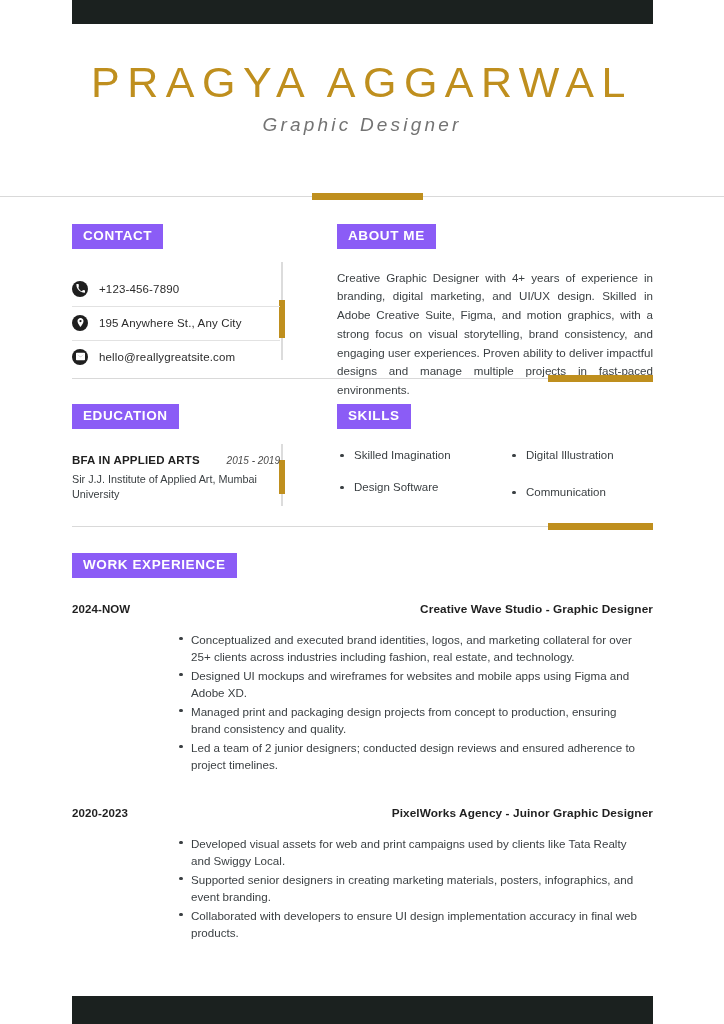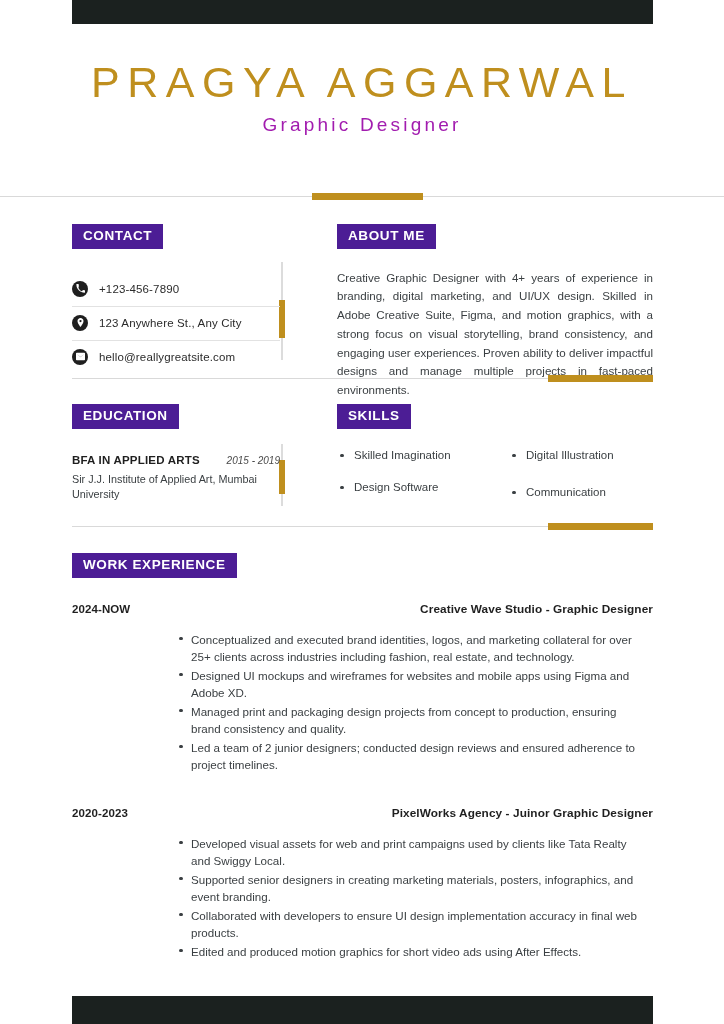--- a/index.html
+++ b/index.html
@@ -40,22 +40,23 @@
     letter-spacing: 7.5px;
     font-weight: 400;
     color: #bf8f1e;
     line-height: 1.12;
     white-space: nowrap;
   }
   .role {
     margin-top: 8px;
     font-size: 19px;
     letter-spacing: 3.2px;
-    color: #a21caf;
+    color: #737373;
     font-weight: 400;
+    font-style: italic;
   }
 
   
   .divider {
     position: absolute;
     height: 1px;
     background: #d9d9d9;
   }
   .divider.full { left: 0; width: 724px; }
   .divider.inset { left: 72px; width: 581px; }
@@ -64,21 +65,21 @@
     top: -3px;
     height: 7px;
     background: #bf8f1e;
   }
   .divider .gold.center { left: 312px; width: 111px; }
   .divider .gold.right  { right: 0; width: 105px; }
 
   
   .badge {
     display: inline-block;
-    background: #4c1d95;
+    background: #8b5cf6;
     color: #ffffff;
     font-size: 13.5px;
     font-weight: 700;
     letter-spacing: 0.6px;
     padding: 5px 11px 6px 11px;
     line-height: 1;
   }
 
   
   .col-left  { position: absolute; left: 72px; width: 208px; }
@@ -259,21 +260,21 @@
       </span>
       <span class="contact-text">+123-456-7890</span>
     </div>
 
     <div class="contact-row">
       <span class="cicon">
         <svg width="9" height="9" viewBox="0 0 24 24" fill="#ffffff">
             <path d="M12 0C7.6 0 4 3.6 4 8c0 6 8 16 8 16s8-10 8-16c0-4.4-3.6-8-8-8zm0 11a3 3 0 110-6 3 3 0 010 6z"></path>
           </svg>
       </span>
-      <span class="contact-text">123 Anywhere St., Any City</span>
+      <span class="contact-text">195 Anywhere St., Any City</span>
     </div>
 
     <div class="contact-row">
       <span class="cicon">
         <svg width="9" height="9" viewBox="0 0 24 20" fill="#ffffff">
             <path d="M2 0h20a2 2 0 012 2v16a2 2 0 01-2 2H2a2 2 0 01-2-2V2a2 2 0 012-2zm10 11L2.2 3.2v.3L12 11.8 21.8 3.5v-.3L12 11z"></path>
             <path d="M1 4.6V17h22V4.6L12 13.3 1 4.6z"></path>
           </svg>
       </span>
       <span class="contact-text">hello@reallygreatsite.com</span>
@@ -337,19 +338,18 @@
   </div>
 
   <div class="job" style="margin-top:31px">
     <div class="job-dates">2020-2023</div>
     <div class="job-body">
       <div class="job-title">PixelWorks Agency -  Juinor Graphic Designer</div>
       <ul class="job-points">
         <li>Developed visual assets for web and print campaigns used by clients like Tata Realty and Swiggy Local.</li>
         <li>Supported senior designers in creating marketing materials, posters, infographics, and event branding.</li>
         <li>Collaborated with developers to ensure UI design implementation accuracy in final web products.</li>
-        <li>Edited and produced motion graphics for short video ads using After Effects.</li>
       </ul>
     </div>
   </div>
 </div>
 
 <div class="edge-bar bottom"></div>
 
 </body></html>

